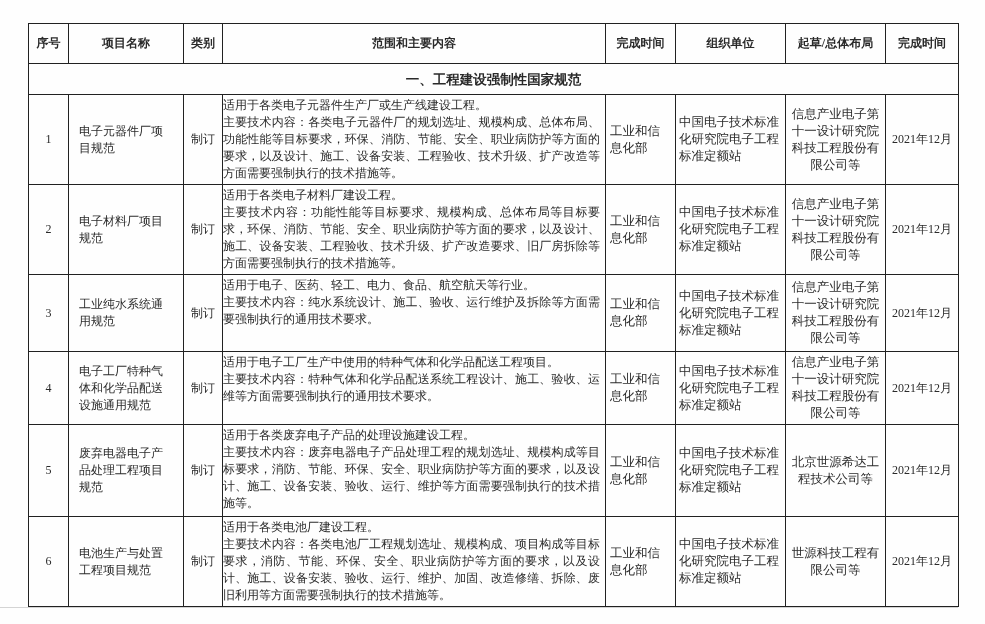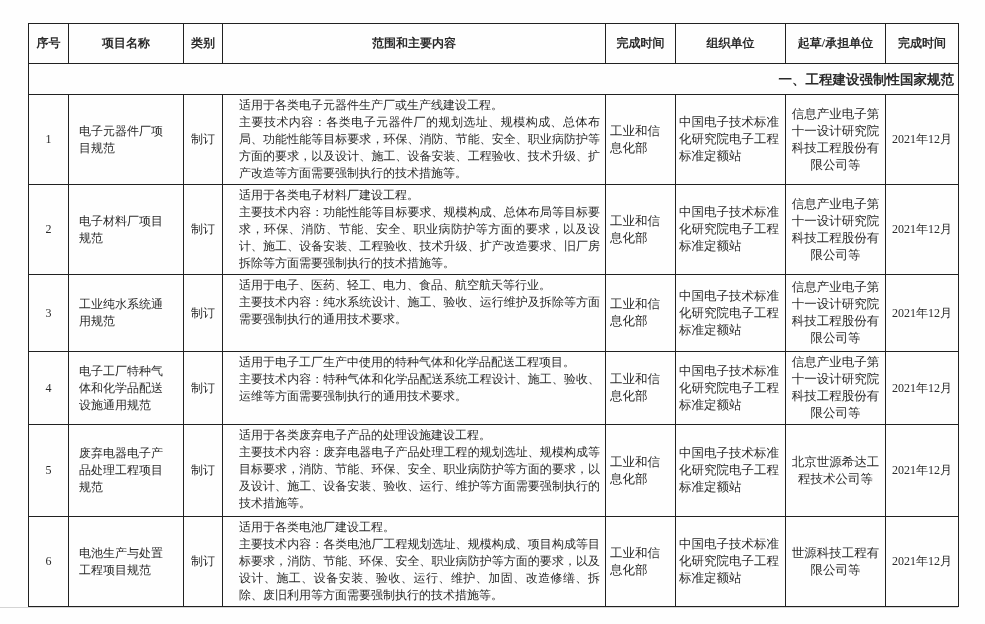--- a/index.html
+++ b/index.html
@@ -30,29 +30,29 @@
     vertical-align: middle;
     overflow: hidden;
   }
   .doc-table th {
     font-weight: bold;
     text-align: center;
     height: 40px;
   }
   tr.section-row td {
     font-weight: bold;
-    text-align: right;
+    text-align: center;
     padding: 2px 4px;
     height: 31px;
     font-size: 13.5px;
   }
   td.c-serial   { text-align: center; }
   td.c-name     { text-align: left; padding: 2px 10px; }
   td.c-cat      { text-align: center; }
-  td.c-scope    { text-align: justify; vertical-align: top; padding: 2px 5px 2px 16px; }
+  td.c-scope    { text-align: justify; vertical-align: top; padding: 2px 5px 2px 0; }
   td.c-scope .para { text-align: justify; }
   td.c-dept     { text-align: left; padding: 19px 4px; font-size: 12.5px; }
   td.c-org      { text-align: left; padding: 0 3px; font-size: 12.5px; }
   td.c-draft    { text-align: center; padding: 2px 3px; font-size: 12.5px; }
   td.c-date     { text-align: center; }
   tr.r1 { height: 90px; }
   tr.r2 { height: 87px; }
   tr.r3 { height: 77px; }
   tr.r4 { height: 72px; }
   tr.r5 { height: 92px; }
@@ -80,21 +80,21 @@
         <col style="width:73px">
     </colgroup>
     <thead>
       <tr>
         <th>序号</th>
         <th>项目名称</th>
         <th>类别</th>
         <th>范围和主要内容</th>
         <th>完成时间</th>
         <th>组织单位</th>
-        <th>起草/承担单位</th>
+        <th>起草/总体布局</th>
         <th>完成时间</th>
       </tr>
     </thead>
     <tbody>
       <tr class="section-row">
         <td colspan="8">一、工程建设强制性国家规范</td>
       </tr>
 
       <tr class="r1">
         <td class="c-serial">1</td>

